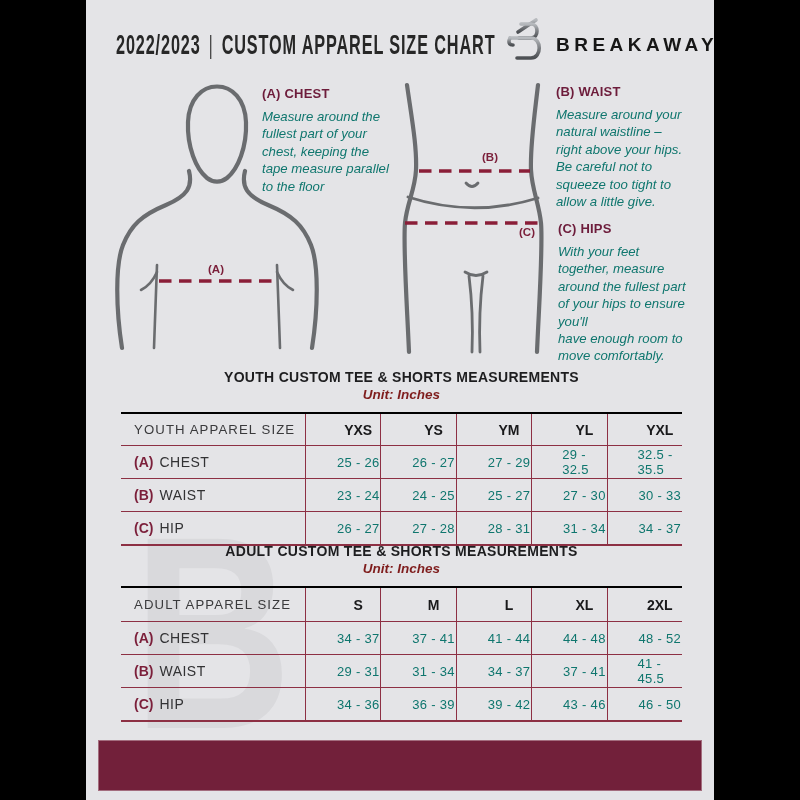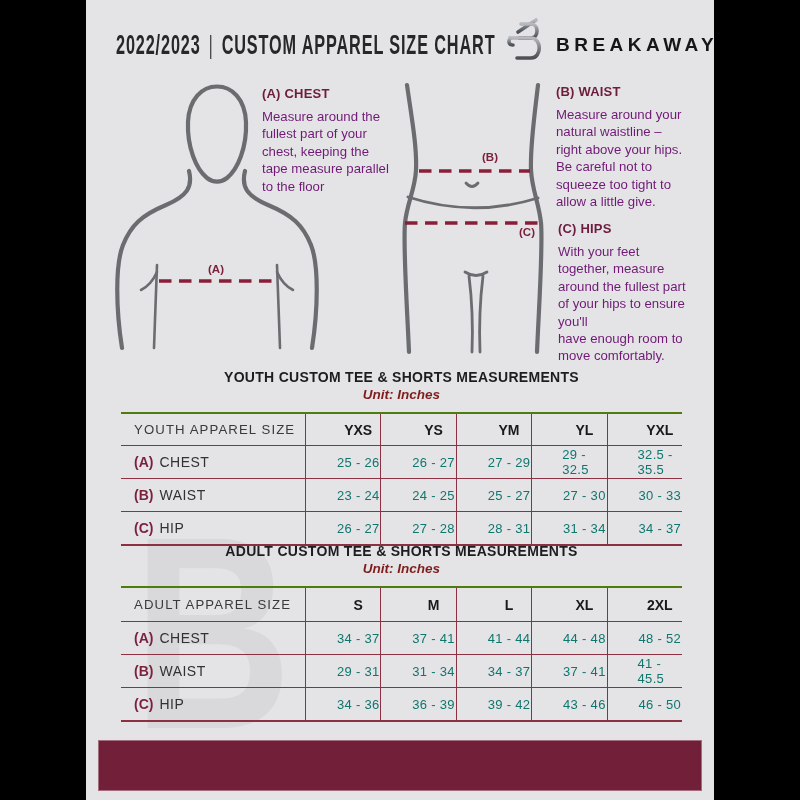--- a/index.html
+++ b/index.html
@@ -27,38 +27,38 @@
   .figures { position:absolute; left:0; top:75px; z-index:1; }
   .marker {
     position:absolute; width:48px; text-align:center; font-size:11.5px; font-weight:bold;
     color:#7b1f3a; z-index:2;
   }
   .note { position:absolute; z-index:2; }
   .note h3 {
     margin:0 0 7px 0; font-size:13px; font-weight:bold; color:#6d1c3b; letter-spacing:0.2px;
   }
   .note p {
-    margin:0; font-size:13.2px; color:#701a75;
+    margin:0; font-size:13.2px; font-style:italic; color:#0f766e;
     line-height:17.4px; white-space:pre-line;
   }
   
   .tbl-title {
     position:absolute; left:35px; width:561px; text-align:center; z-index:1;
     font-size:14px; font-weight:bold; color:#1d1d1f; letter-spacing:0.3px;
   }
   .tbl-unit {
     position:absolute; left:35px; width:561px; text-align:center; z-index:1;
     font-size:13.5px; font-weight:bold; font-style:italic; color:#7f1d1d;
   }
   .size-table { position:absolute; left:35px; width:561px; z-index:1; }
   .tr {
     display:grid; grid-template-columns:184px repeat(5, 1fr);
     border-top:1.6px solid #8d3044;
   }
-  .tr.head { border-top:2px solid #4d7c0f; }
+  .tr.head { border-top:2px solid #000000; }
   .tr:last-child { border-bottom:2px solid #8d3044; }
   .td {
     display:flex; align-items:center; justify-content:center;
     border-left:1.6px solid #8d3044; overflow:hidden;padding-left:30px;
   }
   .td.lbl { justify-content:flex-start; border-left:none; padding-left:13px; }
   .hd-lbl { font-size:13.2px; color:#3a3a3c; letter-spacing:1.1px; }
   .sz { font-size:14px; font-weight:bold; color:#19191b; }
   .val { font-size:13px; color:#0f766e; letter-spacing:0.3px; }
   .pfx { font-weight:bold; color:#7b1f3a; font-size:14px; margin-right:6px; }

